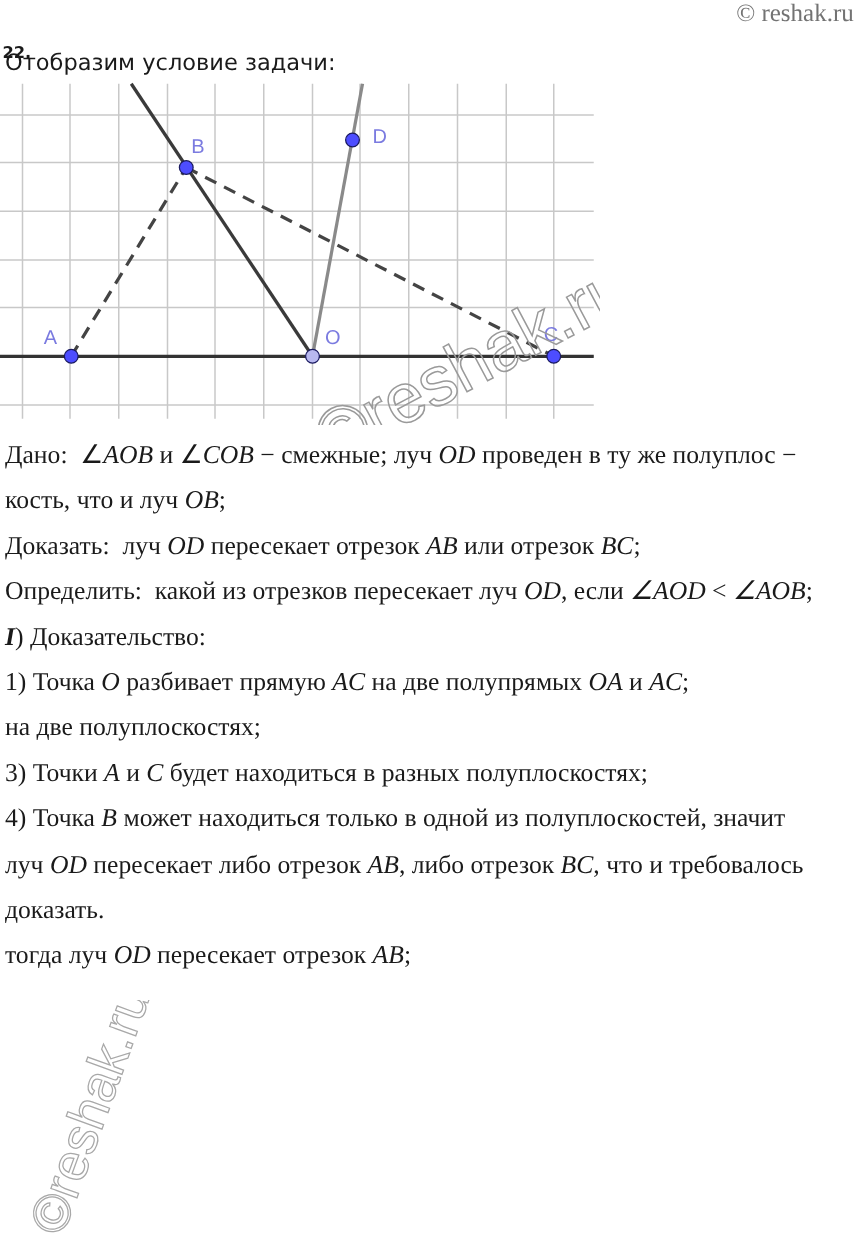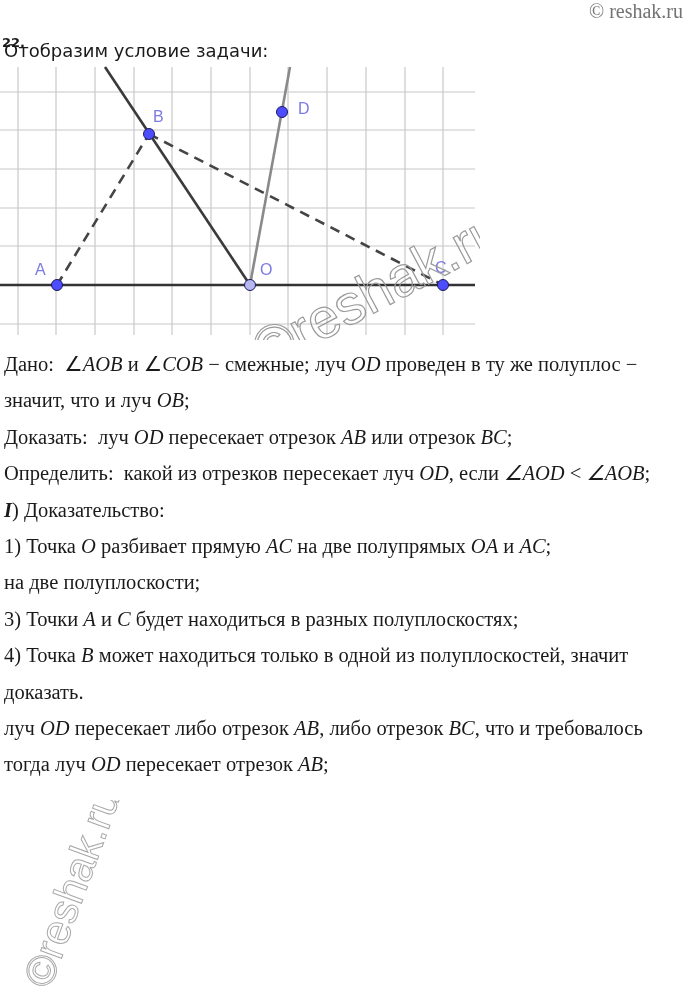--- a/index.html
+++ b/index.html
@@ -85,45 +85,45 @@
     </g>
   <text x="230" y="270" transform="rotate(-28 330 220)" font-family="Liberation Sans, sans-serif" font-size="56" fill="none" stroke="#9a9a9a" stroke-width="1.2">©reshak.ru</text>
 </svg>
 
 <div class="text-block">
   <div class="line">
     <span>Дано:</span>&nbsp;
     <span>∠</span><span class="m">AOB</span><span> и </span><span>∠</span><span class="m">COB</span><span> − смежные;  луч </span><span class="m">OD</span><span> проведен в ту же полуплос −</span>
   </div>
   <div class="line">
-    <span>значит, что и луч </span><span class="m">OB</span><span>;</span>
+    <span>кость, что и луч </span><span class="m">OB</span><span>;</span>
   </div>
   <div class="line">
     <span>Доказать:</span>&nbsp;<span> луч </span><span class="m">OD</span><span> пересекает отрезок </span><span class="m">AB</span><span> или отрезок </span><span class="m">BC</span><span>;</span>
   </div>
   <div class="line">
     <span>Определить:</span>&nbsp;<span> какой из отрезков пересекает луч </span><span class="m">OD</span><span>, если </span><span class="m">∠AOD</span><span> &lt; </span><span class="m">∠AOB</span><span>;</span>
   </div>
   <div class="line">
     <span class="b">I</span><span>) Доказательство:</span>
   </div>
   <div class="line">
     <span>1) Точка </span><span class="m">O</span><span> разбивает прямую </span><span class="m">AC</span><span> на две полупрямых </span><span class="m">OA</span><span> и </span><span class="m">AC</span><span>;</span>
   </div>
-  <div class="line">на две полуплоскости;</div>
+  <div class="line">на две полуплоскостях;</div>
   <div class="line">
     <span>3) Точки </span><span class="m">A</span><span> и </span><span class="m">C</span><span> будет находиться в разных полуплоскостях;</span>
   </div>
   <div class="line">
     <span>4) Точка </span><span class="m">B</span><span> может находиться только в одной из полуплоскостей, значит</span>
   </div>
-  <div class="line">доказать.</div>
   <div class="line">
     <span>луч </span><span class="m">OD</span><span> пересекает либо отрезок </span><span class="m">AB</span><span>, либо отрезок </span><span class="m">BC</span><span>, что и требовалось</span>
   </div>
+  <div class="line">доказать.</div>
   <div class="line">
     <span>тогда луч </span><span class="m">OD</span><span> пересекает отрезок </span><span class="m">AB</span><span>;</span>
   </div>
 </div>
 
 <svg class="watermark-left" viewBox="0 0 110 200">
   <text x="0" y="0" transform="translate(30,190) rotate(-70)" font-family="Liberation Sans, sans-serif" font-size="42" fill="none" stroke="#a8a8a8" stroke-width="1">©reshak.ru</text>
 </svg>
 
 </body></html>

